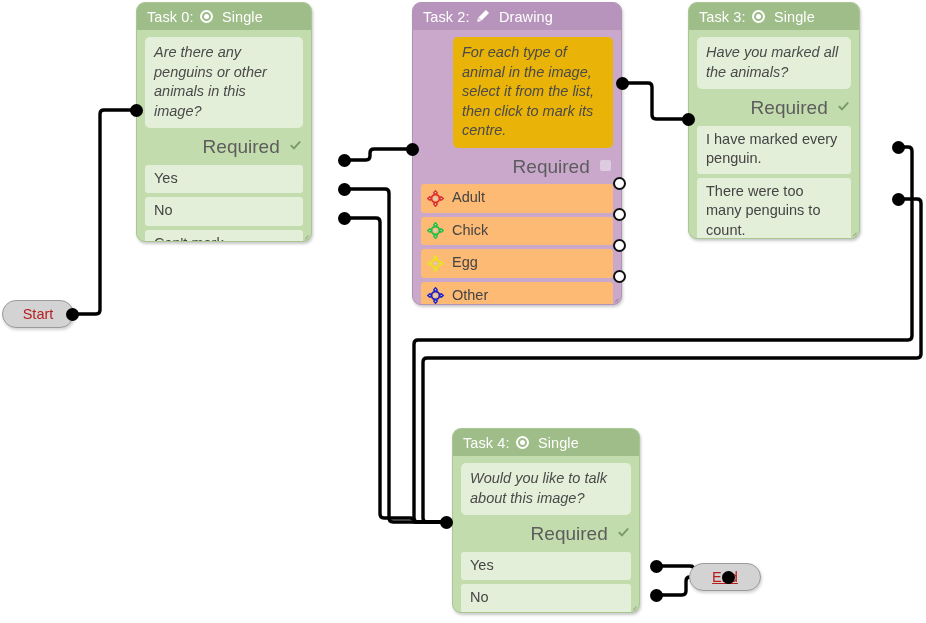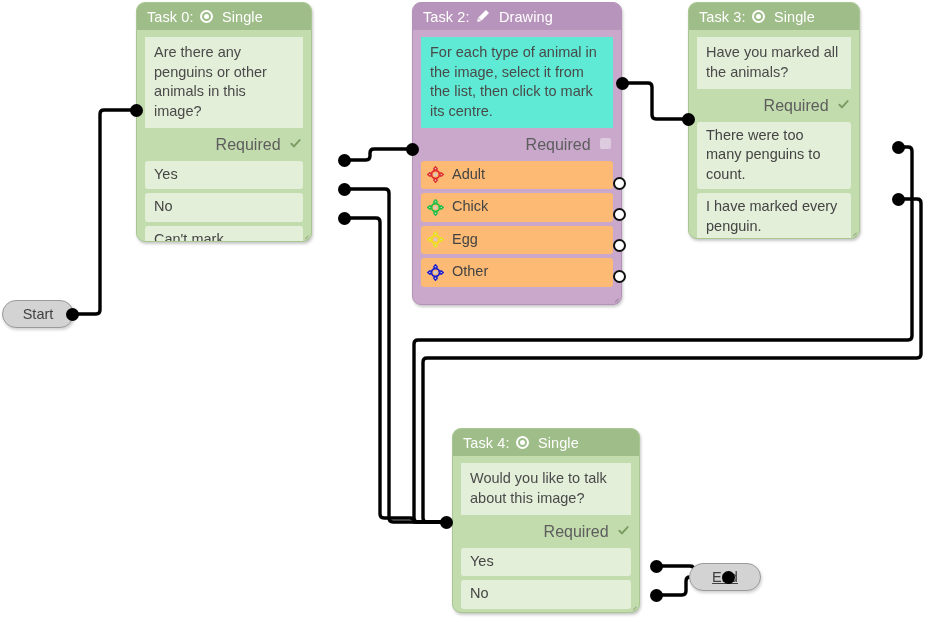--- a/index.html
+++ b/index.html
@@ -94,33 +94,35 @@
   .icon-pencil { width: 14px; height: 14px; }
   .icon-pencil svg { display: block; }
 
   
   .node-body {
     padding: 7px 8px 8px 8px;
   }
 
   .prompt-box {
     background: #e4efd9;
-    border-radius: 0;
+    border-radius: 5px;
     padding: 6px 6px 7px 9px;
     font-size: 14.5px;
     line-height: 19.5px;
     color: #4a4a4a;
+    font-style: italic;
   }
   .node.purple .prompt-box {
-    background: #5eead4;
+    background: #eab308;
+    margin-left: 32px;
   }
 
   .required-row {
     text-align: right;
-    font-size: 16px;
+    font-size: 19px;
     color: #5d5d5d;
     padding: 7px 2px 7px 0;
     white-space: nowrap;
   }
   .required-label { vertical-align: middle; }
 
   .req-check {
     display: inline-block;
     vertical-align: middle;
     width: 11px; height: 11px;
@@ -193,21 +195,21 @@
   
   .terminal {
     position: absolute;
     background: #d3d3d3;
     border: 1px solid #9b9b9b;
     border-radius: 17px;
     height: 28px;
     line-height: 27px;
     text-align: center;
     font-size: 14.5px;
-    color: #404040;
+    color: #b91c1c;
     box-sizing: border-box;
     box-shadow: 1px 2px 3px rgba(0,0,0,0.18);
   }
 
   
   .port {
     position: absolute;
     width: 13px;
     height: 13px;
     border-radius: 50%;
@@ -379,22 +381,22 @@
       <div class="prompt-box">Have you marked all the animals?</div>
       <div class="required-row">
         <span class="required-label">Required</span>
         <span class="req-check on">
           <svg viewBox="0 0 12 12" width="11" height="11">
               <path d="M1.5 6.3 L4.3 9.2 L10.5 2.2" fill="none" stroke="#7a9c63" stroke-width="2.1" stroke-linecap="round" stroke-linejoin="round"></path>
             </svg>
         </span>
       </div>
       <div class="answers">
+        <div class="answer">I have marked every penguin.</div>
         <div class="answer">There were too many penguins to count.</div>
-        <div class="answer">I have marked every penguin.</div>
       </div>
     </div>
     <div class="grip"></div>
   </div>
   <div class="port filled" style="left:682px; top:113px;"></div>
   <div class="port filled" style="left:892px; top:141px;"></div>
   <div class="port filled" style="left:892px; top:193px;"></div>
 
   <div class="node green" style="left:452px; top:428px; width:188px; height:185px;">
     <div class="node-header">

